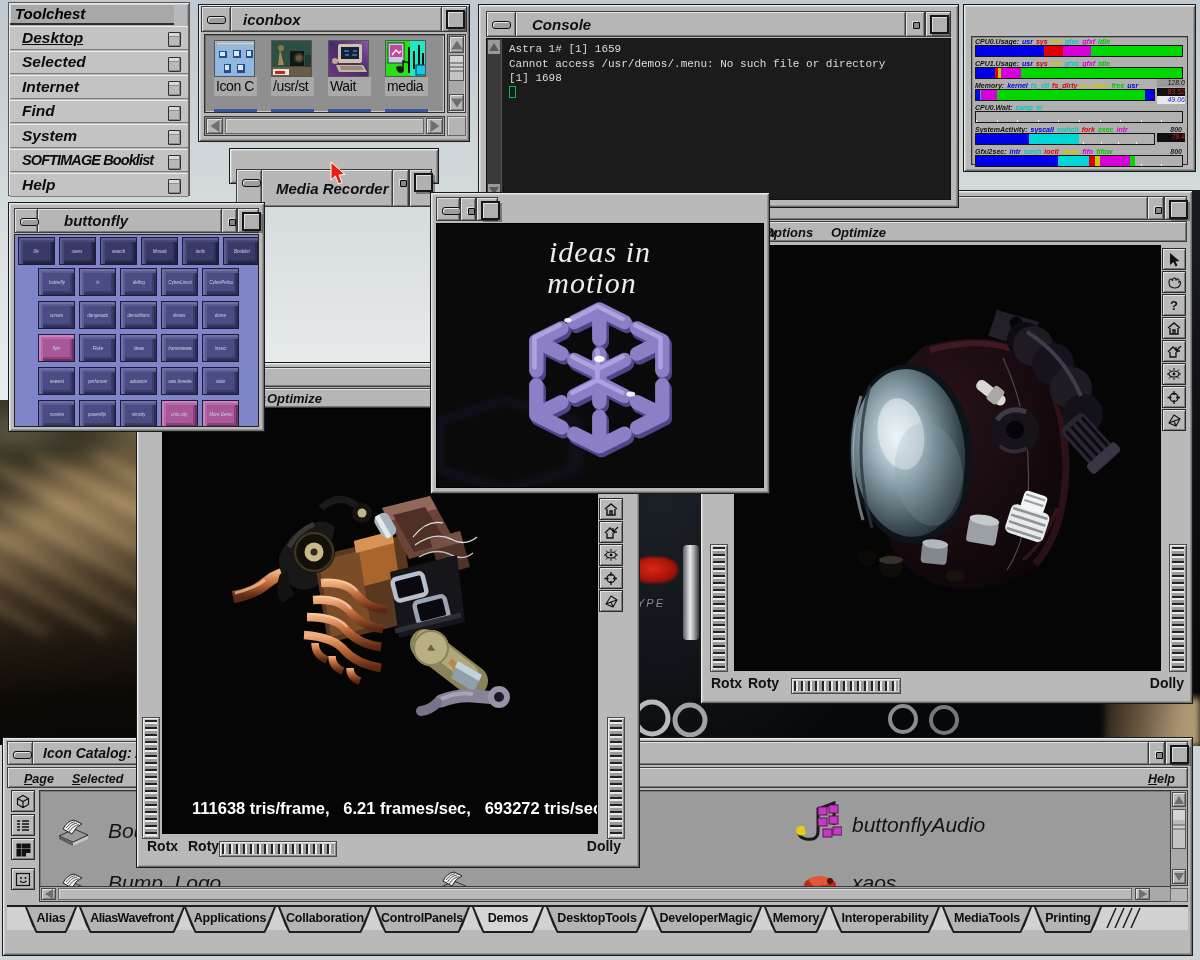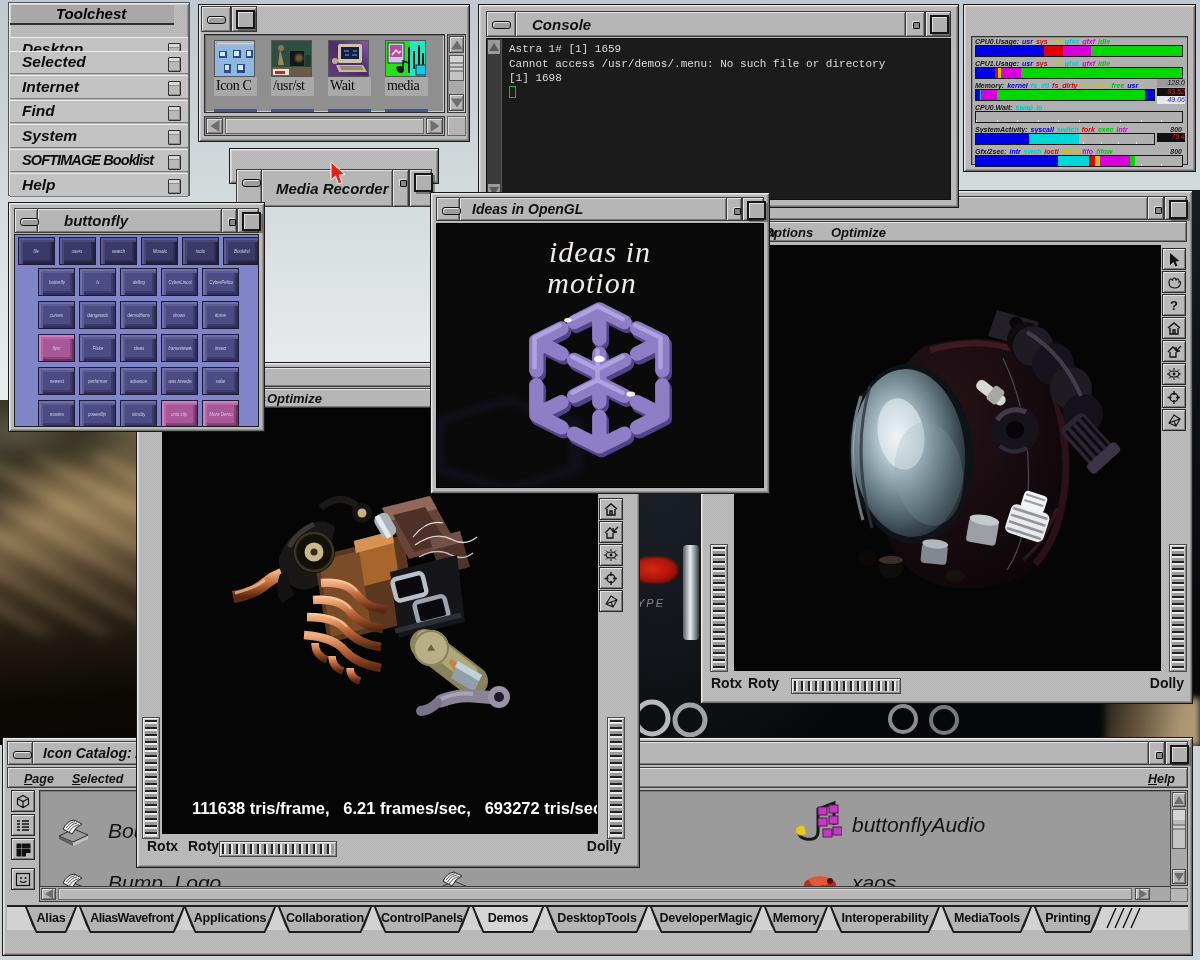--- a/index.html
+++ b/index.html
@@ -56,21 +56,21 @@
 
 .mtext{position:absolute;font-style:italic;font-weight:bold;font-size:13px;color:#101010;}
 
 .tc-item{position:absolute;left:1px;right:1px;height:23.5px;background:#c3c3c3;border-top:1px solid #ececec;border-bottom:1px solid #7e7e7e;
  font-style:italic;font-weight:bold;font-size:15.5px;color:#0c0c0c;display:flex;align-items:center;padding-left:12px;}
 .tc-item:after{content:"";position:absolute;right:7px;top:5px;width:11px;height:13px;
  background:linear-gradient(180deg,#d8d8d8 0 3px,#8f8f8f 3px 4px,#b9b9b9 4px 100%);border:1px solid #2f2f2f;border-radius:1px;box-shadow:inset -1px -1px 0 #8a8a8a;}
 
 .ibx-tile{position:absolute;top:5px;width:41px;}
 .ibx-tile svg{display:block;border:1px solid #555;}
-.ibx-lab{margin-top:0;background:#a9a9a9;color:#0a0a0a;font-size:14px;letter-spacing:-.4px;padding:1px 1px 2px 2px;white-space:nowrap;overflow:hidden;width:43px;font-family:Liberation Serif, serif;}
+.ibx-lab{margin-top:0;background:#a9a9a9;color:#0a0a0a;font-size:14px;letter-spacing:-.4px;padding:1px 1px 2px 2px;white-space:nowrap;overflow:hidden;width:43px;}
 .ibx-under{position:absolute;top:74px;width:43px;height:3px;background:#3c56a0;}
 .sbtn{position:absolute;background:#b6b6b6;border:1px solid #4a4a4a;box-shadow:inset 1px 1px 0 #e2e2e2,inset -1px -1px 0 #808080;}
 .arr-u{position:absolute;left:50%;top:50%;transform:translate(-50%,-50%);width:0;height:0;border-left:6px solid transparent;border-right:6px solid transparent;border-bottom:9px solid #6e6e6e;}
 .arr-d{position:absolute;left:50%;top:50%;transform:translate(-50%,-50%);width:0;height:0;border-left:6px solid transparent;border-right:6px solid transparent;border-top:9px solid #6e6e6e;}
 .arr-l{position:absolute;left:50%;top:50%;transform:translate(-50%,-50%);width:0;height:0;border-top:6px solid transparent;border-bottom:6px solid transparent;border-right:9px solid #6e6e6e;}
 .arr-r{position:absolute;left:50%;top:50%;transform:translate(-50%,-50%);width:0;height:0;border-top:6px solid transparent;border-bottom:6px solid transparent;border-left:9px solid #6e6e6e;}
 
 .osv-lab{position:absolute;left:3px;right:2px;height:7px;font-weight:bold;font-style:italic;color:#111;white-space:nowrap;overflow:hidden;}
 .osv-lab b{font-size:7px;}
 .osv-lab i{margin-left:3px;font-weight:bold;}
@@ -584,35 +584,38 @@
       </div>
    <div class="wlabel" style="left:10px;bottom:13px;">Rotx</div>
    <div class="wlabel" style="left:51px;bottom:13px;">Roty</div>
    <div class="hwheel" style="left:82px;bottom:10px;width:118px;">
         <div class="rib"></div>
       </div>
    <div class="wlabel" style="right:18px;bottom:13px;">Dolly</div>
  </div>
 
  <div class="w" id="toolchest" style="left:8px;top:2px;width:182px;height:194px;border:1px solid #555;">
-   <div style="position:absolute;left:1px;top:1px;right:15px;height:21px;background:#a8a8a8;border-bottom:2px solid #2e2e2e;box-shadow:inset 1px 1px 0 #d6d6d6;display:flex;align-items:center;padding-left:41px;">
+   <div style="position:absolute;left:1px;top:1px;right:15px;height:21px;background:#a8a8a8;border-bottom:2px solid #2e2e2e;box-shadow:inset 1px 1px 0 #d6d6d6;display:flex;align-items:center;">
      <span style="font-style:italic;font-weight:bold;font-size:15px;padding-left:5px;">Toolchest</span>
    </div>
-   <div class="tc-item" style="top:34px;text-decoration:underline;">Desktop</div>
+   <div class="tc-item" style="top:23px;text-decoration:underline;">Desktop</div>
    <div class="tc-item" style="top:47.5px;">Selected</div>
    <div class="tc-item" style="top:72px;">Internet</div>
    <div class="tc-item" style="top:96.5px;">Find</div>
    <div class="tc-item" style="top:121px;">System</div>
    <div class="tc-item" style="top:145.5px;letter-spacing:-.9px;font-size:14.5px;">SOFTIMAGE Booklist</div>
    <div class="tc-item" style="top:170px;">Help</div>
  </div>
 
  <div class="w" id="iconbox" style="left:198px;top:4px;width:272px;height:138px;">
    <div class="tb" style="left:2px;top:1px;right:2px;">
      <div class="tbtn mini"></div>
+        <div class="ttl">
+          <span style="padding-left:12px;">iconbox</span>
+        </div>
         <div class="tbtn maxb"></div>
    </div>
    <div style="position:absolute;left:5px;top:29px;right:24px;bottom:28px;background:#8f8f8f;border:1px solid #2c2c2c;box-shadow:inset 1px 1px 0 #6f6f6f,inset -1px -1px 0 #c9c9c9;">
      <div class="ibx-tile" style="left:9px;">
           <svg width="41" height="37">
        <rect width="41" height="37" fill="#8fb8e0"></rect>
             <rect width="41" height="5" fill="#c8d8e8"></rect>
        <rect x="1" y="1" width="39" height="3" fill="none" stroke="#555" stroke-width=".5"></rect>
        <g fill="#2a4a8a">
               <rect x="4" y="10" width="8" height="7"></rect>
@@ -893,23 +896,20 @@
         </div>
      <div class="bf r2 pk" style="left:187px;top:165px;">
           <span>More Demos</span>
         </div>
    </div>
  </div>
 
  <div class="w" id="ideas" style="left:430px;top:192px;width:340px;height:302px;">
    <div class="tb" style="left:5px;top:4px;right:5px;height:24px;">
      <div class="tbtn mini" style="width:24px;"></div>
-        <div class="ttl" style="font-size:14px;">
-          <span style="padding-left:12px;">Ideas in OpenGL</span>
-        </div>
         <div class="tbtn dotb" style="width:16px;"></div>
         <div class="tbtn maxb" style="width:22px;"></div>
    </div>
    <div style="position:absolute;left:5px;top:30px;right:5px;bottom:5px;background:#0a0a0a;border:1px solid #000;overflow:hidden;">
      <div style="position:absolute;left:0;top:12px;width:100%;text-align:center;color:#f0ede8;font-family:'Liberation Serif',serif;font-style:italic;font-size:30px;line-height:31px;letter-spacing:1px;">ideas in<br><span style="margin-left:-16px;">motion</span></div>
      <svg width="328" height="264" style="position:absolute;left:0;top:0;">
        <g transform="translate(21,-18) scale(0.9)">
        <g opacity=".22" filter="blur(3px)">
          <g stroke="#2a2150" stroke-width="15" stroke-linecap="round" fill="none" transform="translate(-122,142) scale(1.1,.66)">
            <path d="M160 112 L230 147 M160 112 L90 147 M90 147 L90 227 M230 147 L230 227 M90 227 L160 262 M230 227 L160 262"></path>

